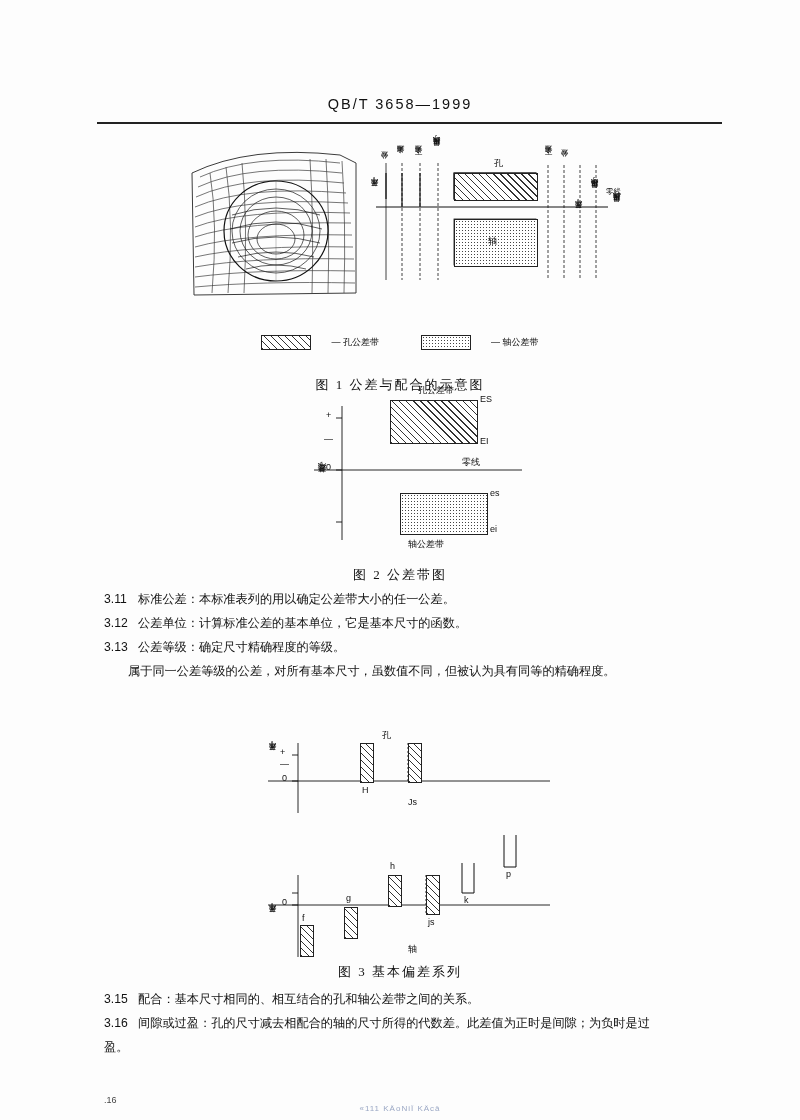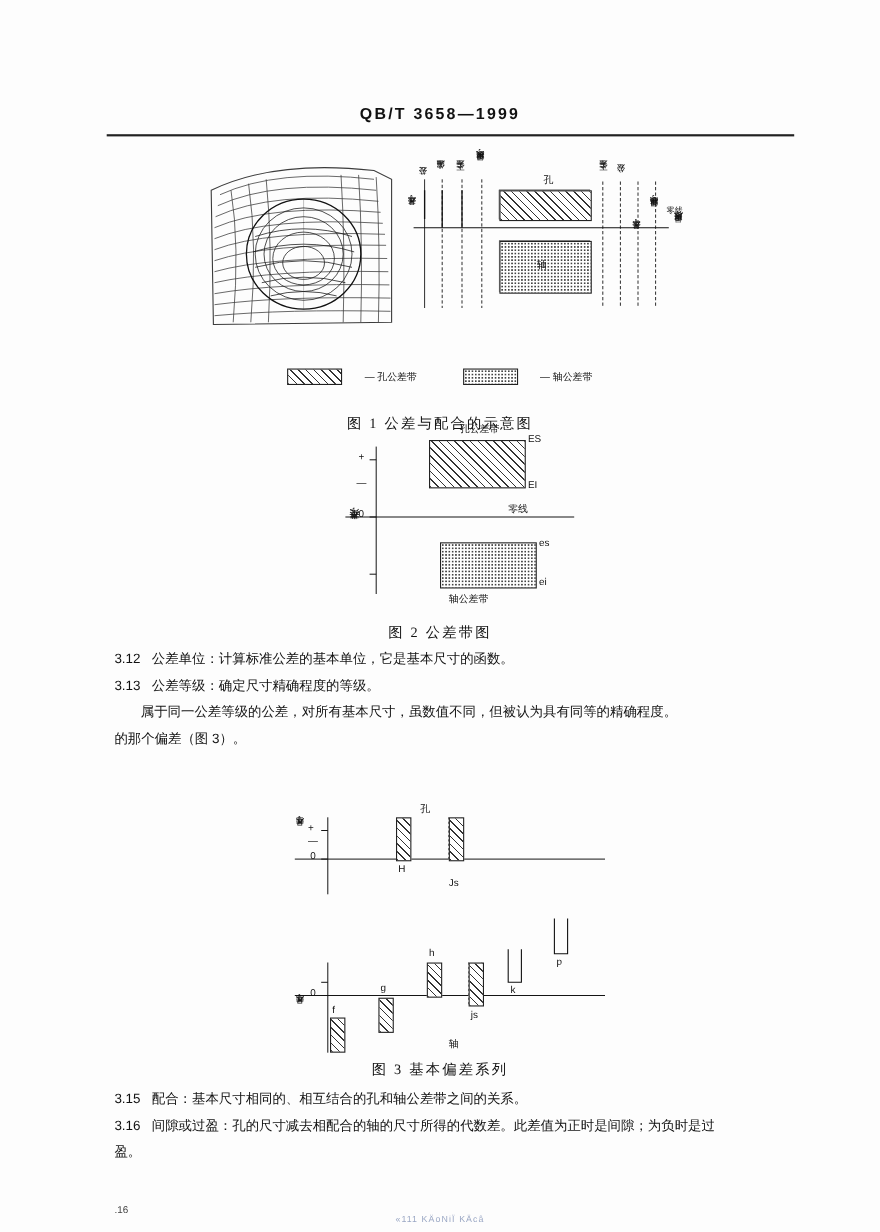--- a/index.html
+++ b/index.html
@@ -18,21 +18,21 @@
   }
 
   
   .header {
     position: absolute;
     top: 96px;
     left: 0;
     width: 100%;
     text-align: center;
     font-family: "Liberation Sans", sans-serif;
-    font-weight: bold;
+    font-weight: normal;
     font-size: 14.5px;
     letter-spacing: 2px;
     color: #111;
   }
   .header-rule {
     position: absolute;
     top: 122px;
     left: 97px;
     width: 625px;
     height: 0;
@@ -321,27 +321,29 @@
     <div class="tick" style="position:absolute;left:76px;top:22px;">+</div>
     <div class="tick" style="position:absolute;left:76px;top:74px;">0</div>
     <div class="tick" style="position:absolute;left:74px;top:46px;">—</div>
     <div class="vlabel" style="position:absolute;left:66px;top:90px;font-size:9px;">基本尺寸</div>
   </div>
 
   <div class="figcap" style="top:566px;">图 2   公差带图</div>
 
   <div class="body" style="top:588px;">
     <p>
+      <span class="num">3.11</span><span>标准公差：本标准表列的用以确定公差带大小的任一公差。</span>
+    </p>
+    <p>
       <span class="num">3.12</span><span>公差单位：计算标准公差的基本单位，它是基本尺寸的函数。</span>
     </p>
     <p>
       <span class="num">3.13</span><span>公差等级：确定尺寸精确程度的等级。</span>
     </p>
     <p class="indent">属于同一公差等级的公差，对所有基本尺寸，虽数值不同，但被认为具有同等的精确程度。</p>
-    <p>的那个偏差（图 3）。</p>
   </div>
 
   <div class="fig3">
     <svg width="330" height="235" viewBox="0 0 330 235">
       <g stroke="#111" fill="none" stroke-width="0.9">
 
         <line x1="28" y1="46" x2="310" y2="46"></line>
 
         <line x1="28" y1="170" x2="310" y2="170"></line>
 

